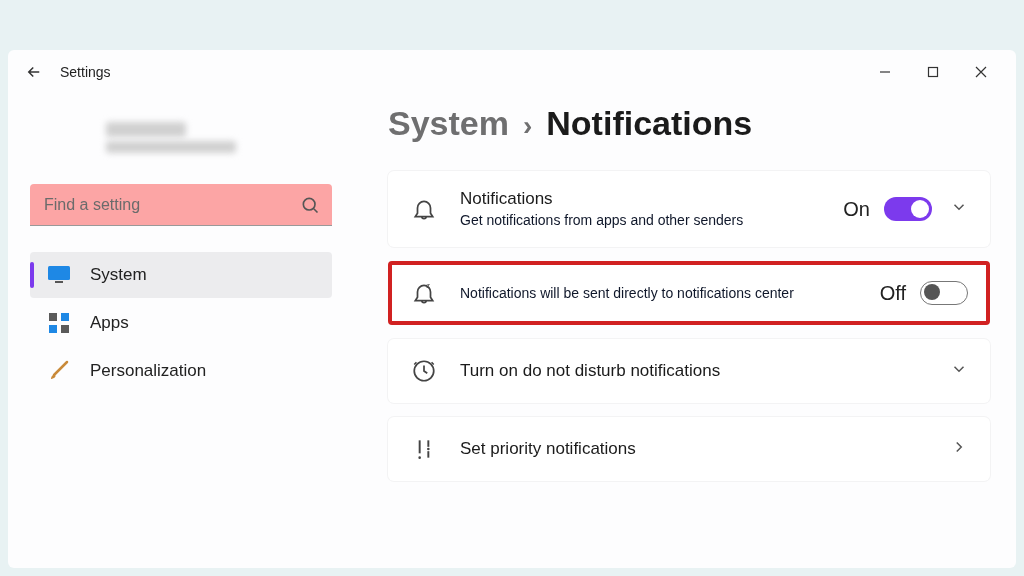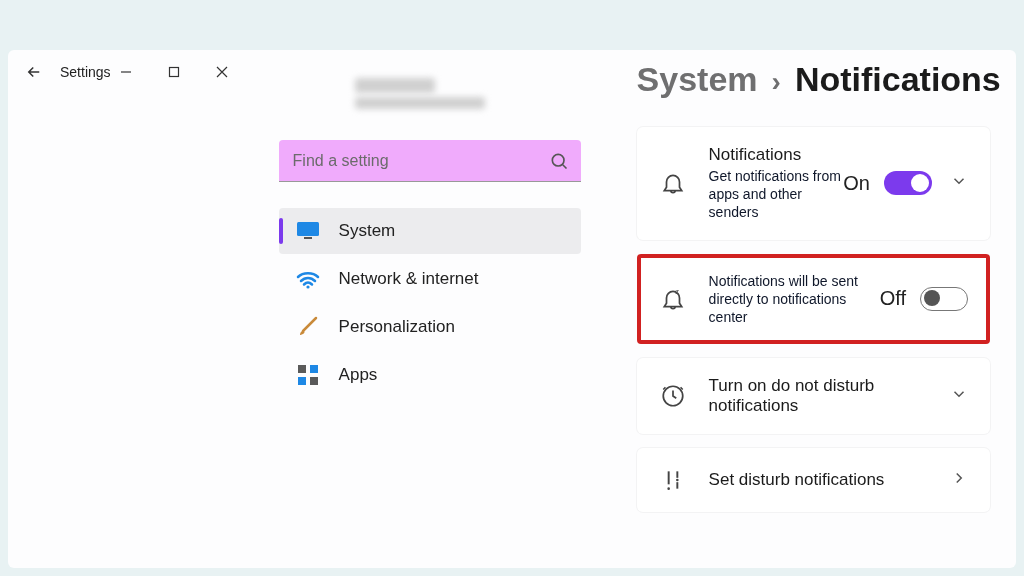--- a/index.html
+++ b/index.html
@@ -1,28 +1,28 @@
 <!DOCTYPE html>
 <html><head>
 <meta charset="utf-8">
 <style>
   * { box-sizing: border-box; margin: 0; padding: 0; font-family: "Segoe UI", Arial, sans-serif; }
   body { background: #e8f2f3; width: 1024px; height: 576px; overflow: hidden; }
-  .window { background: #fdfdfe; position: absolute; top: 50px; left: 8px; right: 8px; bottom: 8px; border-radius: 6px; display: flex; flex-direction: row; }
+  .window { background: #fdfdfe; position: absolute; top: 50px; left: 8px; right: 8px; bottom: 8px; border-radius: 6px; display: flex; flex-direction: column; }
   .titlebar { height: 44px; display: flex; align-items: center; padding: 0 8px; }
   .back-btn { width: 36px; height: 36px; display:flex; align-items:center; justify-content:center; color:#333; }
   .title { font-size: 14px; color:#222; margin-left: 8px; }
   .win-controls { margin-left:auto; display:flex; gap: 18px; padding-right: 12px; }
   .win-controls div { width: 30px; height: 30px; display:flex; align-items:center; justify-content:center; color:#333; font-size:14px; }
   .body { flex:1; display:flex; padding: 0 8px 8px 8px; overflow:hidden; }
   .sidebar { width: 330px; padding: 16px 14px 0 14px; display:flex; flex-direction:column; }
   .account { height: 54px; padding: 4px 10px 4px 76px; display:flex; flex-direction:column; justify-content:center; gap:4px; }
   .blur-line { background: #d0d0d0; filter: blur(3px); border-radius:3px; }
   .search-wrap { position:relative; margin-top: 20px; }
-  .search { width:100%; height: 42px; border: none; border-bottom: 1px solid #999; background:#f0abfc; border-radius:4px 4px 0 0; padding: 0 44px 0 14px; font-size:16px; color:#333; outline:none; }
+  .search { width:100%; height: 42px; border: none; border-bottom: 1px solid #999; background:#fca5a5; border-radius:4px 4px 0 0; padding: 0 44px 0 14px; font-size:16px; color:#333; outline:none; }
   .search::placeholder { color:#6b6b6b; }
   .search-icon { position:absolute; right:12px; top:11px; color:#555; }
   .nav { margin-top: 26px; display:flex; flex-direction:column; gap:2px; }
   .nav-item { display:flex; align-items:center; height:46px; border-radius:4px; padding: 0 10px 0 16px; position:relative; cursor:pointer; }
   .nav-item .ico { width:26px; height:26px; margin-right:18px; display:flex; align-items:center; justify-content:center; }
   .nav-item span.label { font-size:17px; color:#222; }
   .nav-item.active { background:#ececee; }
   .nav-item.active::before { content:""; position:absolute; left:0; top:10px; bottom:10px; width:4px; background:#7c3aed; border-radius:2px; }
   .main { flex:1; padding: 10px 18px 0 42px; overflow:hidden; }
   .breadcrumb { display:flex; align-items:baseline; gap:14px; margin-bottom: 28px; }
@@ -98,49 +98,38 @@
               <svg width="24" height="20" viewBox="0 0 24 20">
                 <rect x="1" y="1" width="22" height="14" rx="1.5" fill="#1e88e5"></rect>
                 <rect x="1" y="1" width="22" height="14" rx="1.5" fill="none" stroke="#333" stroke-width="0"></rect>
                 <rect x="8" y="16" width="8" height="2" fill="#555"></rect>
               </svg>
             </span>
           <span class="label">System</span>
         </div>
         <div class="nav-item">
           <span class="ico">
-              <svg width="24" height="20" viewBox="0 0 24 20">
-                <path d="M2 8c5-5 15-5 20 0" fill="none" stroke="#1e88e5" stroke-width="2.5" stroke-linecap="round"></path>
-                <path d="M5 12c4-4 10-4 14 0" fill="none" stroke="#1e88e5" stroke-width="2.5" stroke-linecap="round"></path>
-                <path d="M8 15.5c2.5-2.5 5.5-2.5 8 0" fill="none" stroke="#1e88e5" stroke-width="2.5" stroke-linecap="round"></path>
-                <circle cx="12" cy="18" r="1.6" fill="#1e88e5"></circle>
+              <svg width="22" height="22" viewBox="0 0 22 22">
+                <rect x="1" y="1" width="8" height="8" fill="#5a5a5a"></rect>
+                <rect x="13" y="1" width="8" height="8" fill="#1e88e5"></rect>
+                <rect x="1" y="13" width="8" height="8" fill="#1e88e5"></rect>
+                <rect x="13" y="13" width="8" height="8" fill="#5a5a5a"></rect>
               </svg>
             </span>
-          <span class="label">Network &amp; internet</span>
+          <span class="label">Apps</span>
         </div>
         <div class="nav-item">
           <span class="ico">
               <svg width="24" height="24" viewBox="0 0 24 24">
                 <path d="M4 20c0-2 1-4 3-4s2 2 0 3-3 1-3 1z" fill="#c98a3a"></path>
                 <path d="M7 16L20 3" stroke="#c98a3a" stroke-width="2.5" stroke-linecap="round"></path>
               </svg>
             </span>
           <span class="label">Personalization</span>
         </div>
-        <div class="nav-item">
-          <span class="ico">
-              <svg width="22" height="22" viewBox="0 0 22 22">
-                <rect x="1" y="1" width="8" height="8" fill="#5a5a5a"></rect>
-                <rect x="13" y="1" width="8" height="8" fill="#1e88e5"></rect>
-                <rect x="1" y="13" width="8" height="8" fill="#1e88e5"></rect>
-                <rect x="13" y="13" width="8" height="8" fill="#5a5a5a"></rect>
-              </svg>
-            </span>
-          <span class="label">Apps</span>
-        </div>
       </div>
     </div>
 
     <div class="main">
       <div class="breadcrumb">
         <span class="parent">System</span>
         <span class="sep">›</span>
         <span class="current">Notifications</span>
       </div>
 
@@ -202,21 +191,21 @@
           <svg width="26" height="26" viewBox="0 0 24 24" fill="none" stroke="currentColor" stroke-width="1.8">
               <path d="M8 4v12"></path>
               <path d="M8 20h.01"></path>
               <circle cx="8" cy="20" r="1.2" fill="currentColor" stroke="none"></circle>
               <path d="M16 4v6"></path>
               <path d="M16 14v6"></path>
               <circle cx="16" cy="12" r="1.2" fill="currentColor" stroke="none"></circle>
             </svg>
         </span>
         <div class="text">
-          <span class="t">Set disturb notifications</span>
+          <span class="t">Set priority notifications</span>
         </div>
         <span class="chev">
           <svg width="18" height="18" viewBox="0 0 24 24" fill="none" stroke="currentColor" stroke-width="2">
               <path d="M9 6l6 6-6 6"></path>
             </svg>
         </span>
       </div>
 
     </div>
   </div>

